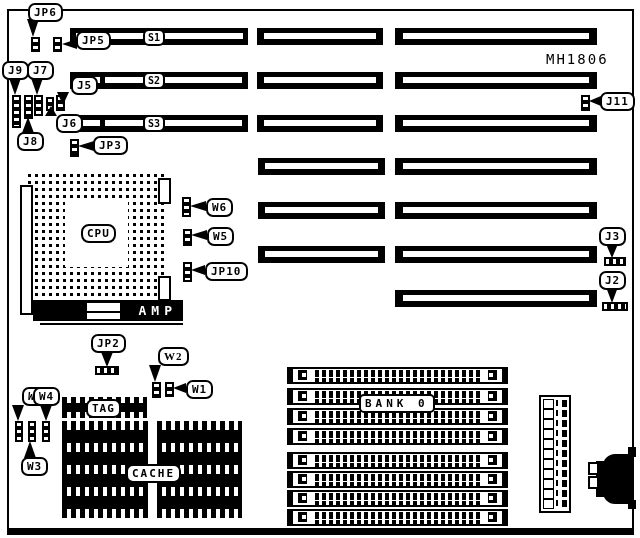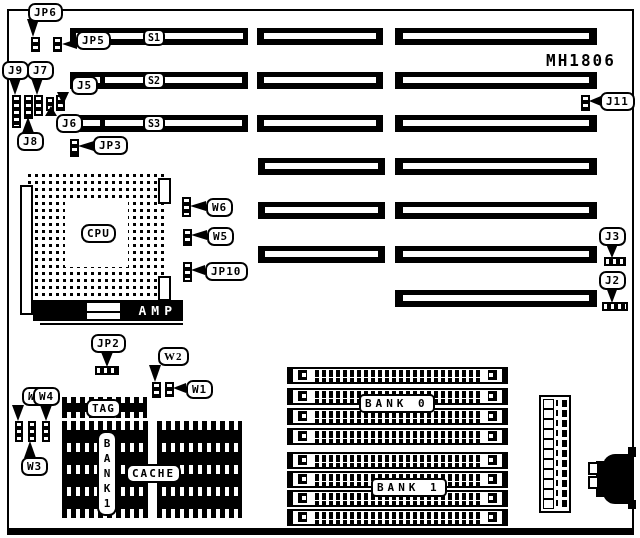--- a/index.html
+++ b/index.html
@@ -10,21 +10,21 @@
   .bottom-bar{position:absolute;left:7px;top:528px;width:625px;height:6px;background:#000;}
   
   .lbl{position:absolute;background:#fff;border:2px solid #000;border-radius:7px;
        font-weight:bold;font-size:11px;line-height:13px;padding:1px 4px;text-align:center;
        z-index:6;white-space:nowrap;letter-spacing:1px;}
   .sm{font-size:10px;border-radius:6px;padding:0 3px;letter-spacing:0;text-align:center;}
   .vlbl{position:absolute;background:#fff;border:2px solid #000;border-radius:8px;
         font-weight:bold;font-size:11px;line-height:15px;width:12px;padding:3px 2px;
         word-break:break-all;text-align:center;z-index:6;}
   .wide{letter-spacing:4px;border-radius:5px;}
-  .plain{position:absolute;font-weight:bold;font-size:16px;letter-spacing:2px;z-index:6;}
+  .plain{position:absolute;font-weight:normal;font-size:14px;letter-spacing:2px;z-index:6;}
   
   .jv{position:absolute;border:2px solid #000;background:repeating-linear-gradient(180deg,#fff 0 3px,#000 3px 7px);z-index:5;}
   .jh{position:absolute;border:2px solid #000;background:repeating-linear-gradient(90deg,#fff 0 3px,#000 3px 7px);z-index:5;}
   
   .td{position:absolute;width:0;height:0;border-left:6px solid transparent;border-right:6px solid transparent;z-index:5;}
   .tu{position:absolute;width:0;height:0;border-left:6px solid transparent;border-right:6px solid transparent;z-index:5;}
   .tl{position:absolute;width:0;height:0;border-top:5px solid transparent;border-bottom:5px solid transparent;z-index:5;}
   
   .slot{position:absolute;height:17px;background:#000;z-index:2;}
   .stripe{position:absolute;top:5px;height:6px;background:#fff;}
@@ -239,21 +239,20 @@
     <div class="teeth" style="height:9px;"></div>
       <div class="cbody" style="height:13px;"></div>
     <div class="teeth" style="height:9px;"></div>
       <div class="cbody" style="height:13px;"></div>
     <div class="teeth" style="height:9px;"></div>
       <div class="cbody" style="height:13px;"></div>
     <div class="teeth" style="height:9px;"></div>
   </div>
   <div class="lbl" style="left:86px;top:399px;">TAG</div>
   <div class="lbl" style="left:126px;top:464px;letter-spacing:2px;">CACHE</div>
-  <div class="vlbl" style="left:97px;top:431px;">BANK1</div>
 
   <div class="simm" style="top:367px;">
       <div class="endL"></div>
       <div class="clipL"></div>
       <div class="comb">
         <div class="ct"></div>
         <div class="cb"></div>
       </div>
       <div class="clipR"></div>
       <div class="endR"></div>
@@ -322,21 +321,20 @@
       <div class="endL"></div>
       <div class="clipL"></div>
       <div class="comb">
         <div class="ct"></div>
         <div class="cb"></div>
       </div>
       <div class="clipR"></div>
       <div class="endR"></div>
     </div>
   <div class="lbl wide" style="left:359px;top:394px;">BANK 0</div>
-  <div class="lbl wide" style="left:371px;top:478px;">BANK 1</div>
 
   <div class="pwr">
     <div class="sq"></div>
     <div class="dash"></div>
     <div class="pins"></div>
   </div>
 
   <div class="kb3"></div>
   <div class="kb1"></div>
   <div class="kb2"></div>

